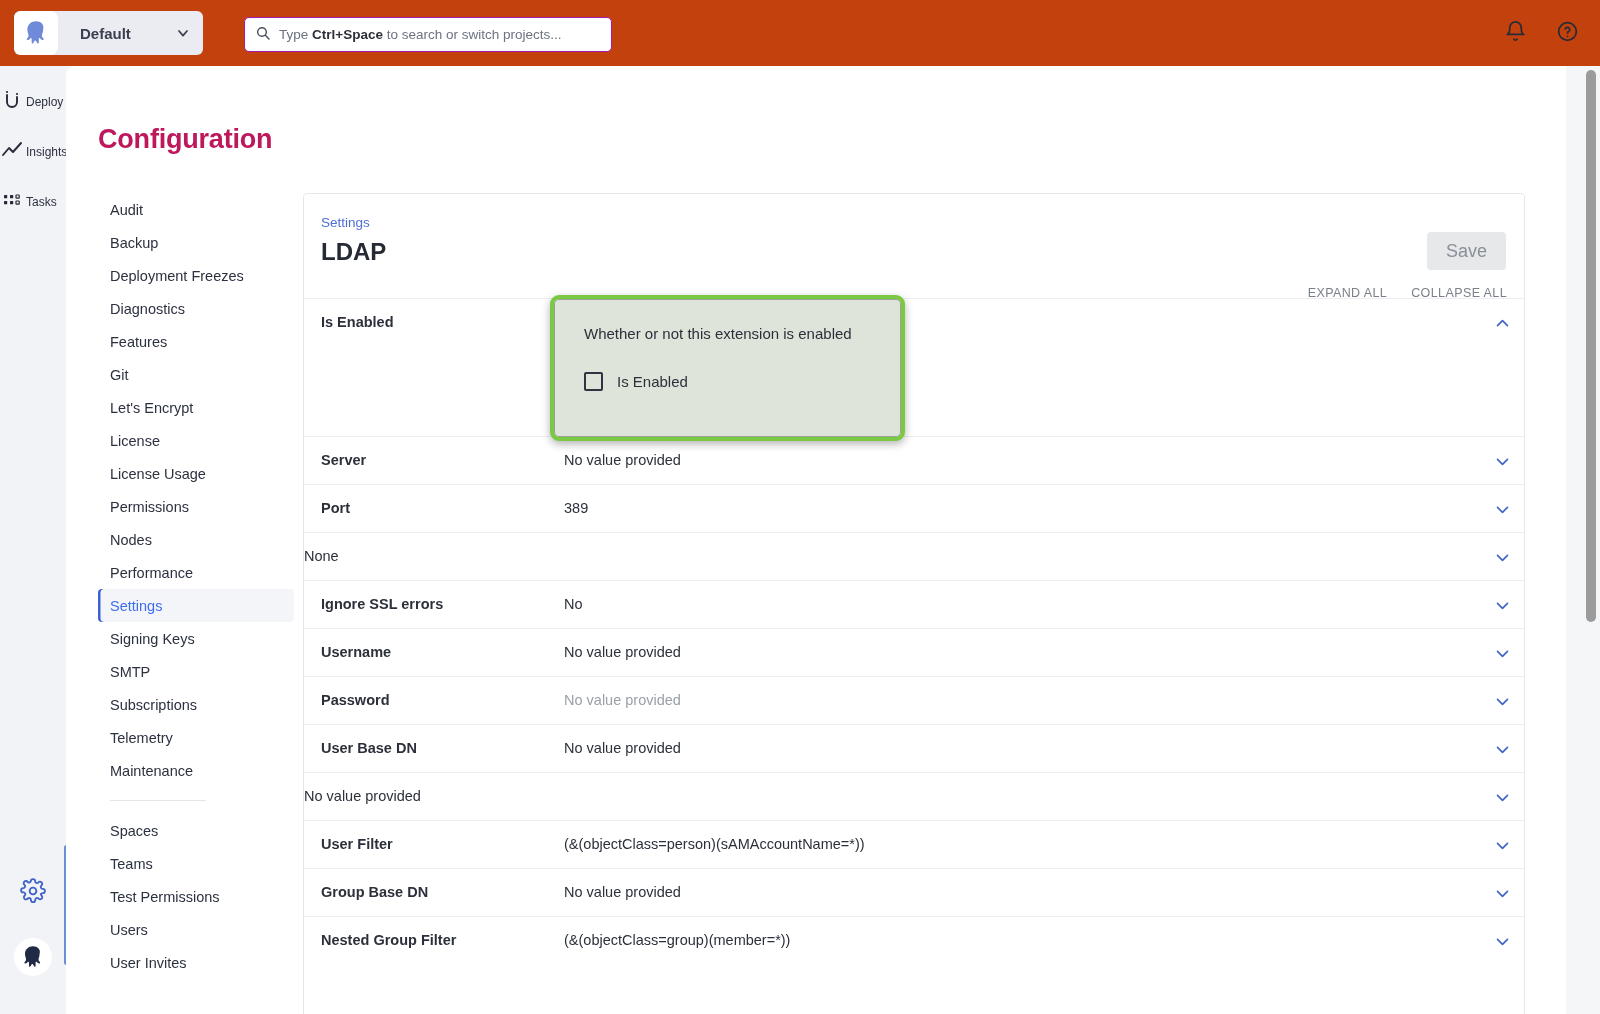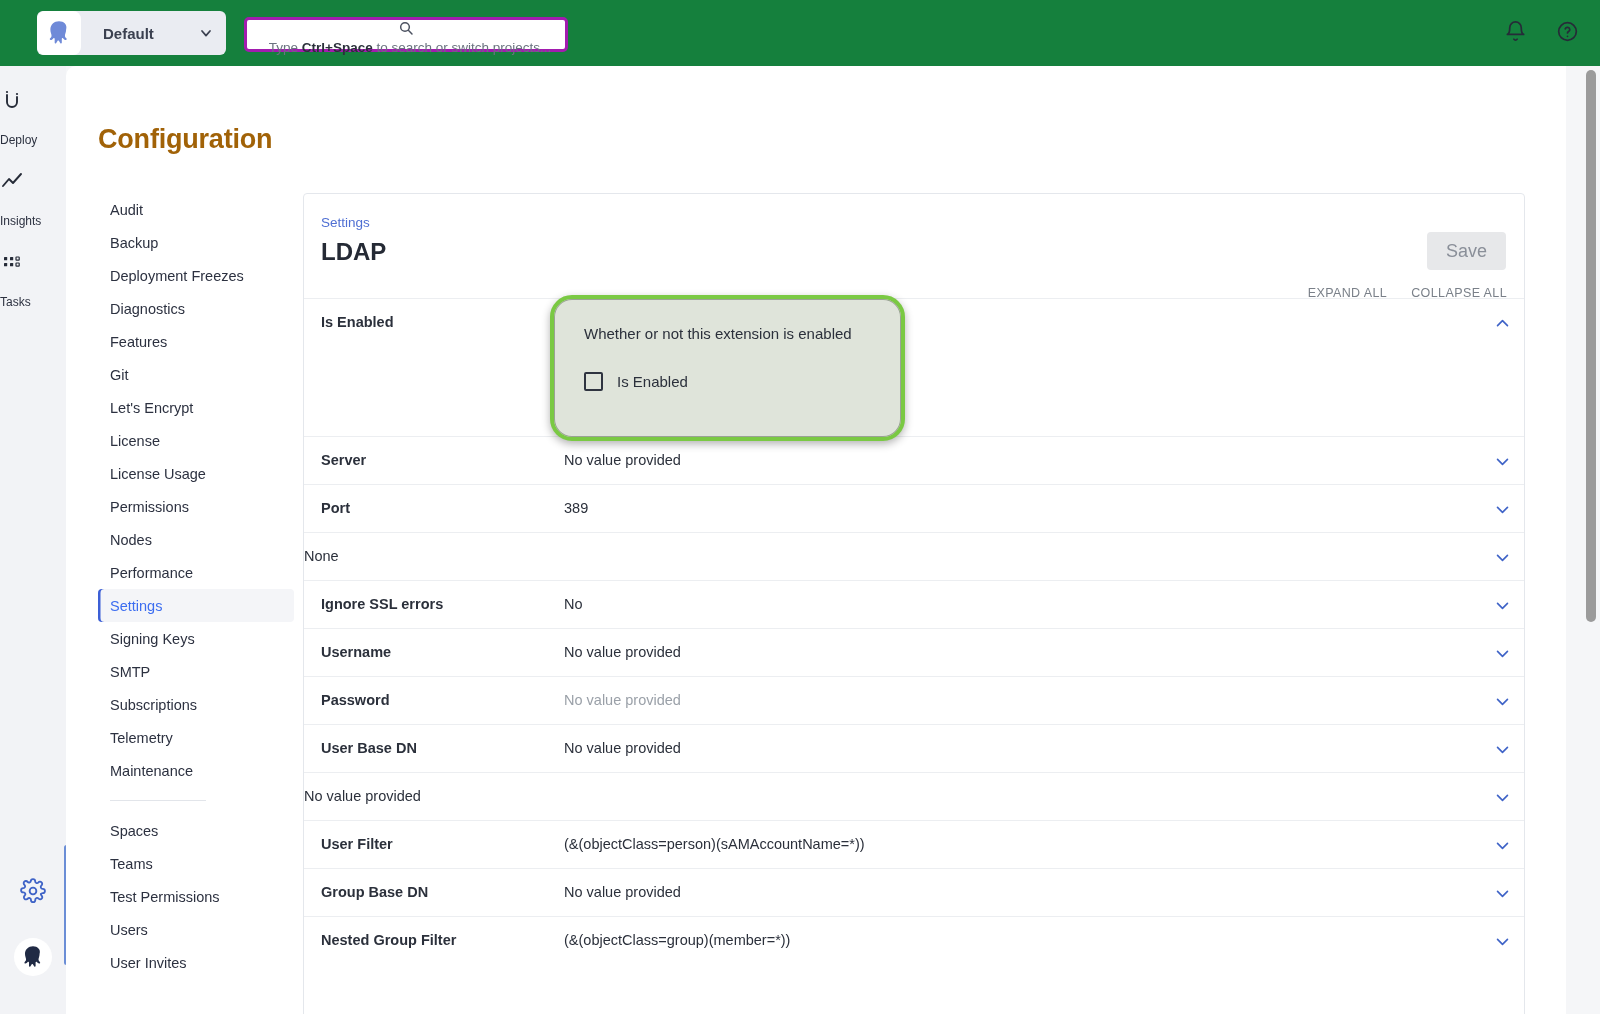--- a/index.html
+++ b/index.html
@@ -6,63 +6,63 @@
   html, body {
     width: 1600px; height: 1014px;
     font-family: "Liberation Sans", sans-serif;
     background: #f5f6f8;
     overflow: hidden;
   }
 
   
   .topbar {
     position: absolute; top: 0; left: 0; width: 1600px; height: 66px;
-    background: #15803d;
-    display: flex; align-items: center; padding-left: 23px;
+    background: #c2410c;
+    display: flex; align-items: center;
   }
   .project-selector {
     display: flex; align-items: center;
     height: 44px; margin-left: 14px;
     background: #eaecf2; border-radius: 6px;
     padding-right: 12px; cursor: pointer;
   }
   .octo-tile {
     width: 44px; height: 44px; background: #ffffff; border-radius: 8px;
     display:flex; align-items:center; justify-content:center;
     flex: 0 0 44px;
   }
   .project-name {
     font-size: 15px; font-weight: 700; color: #3b4050;
     margin-left: 22px; margin-right: 44px; white-space: nowrap;
   }
   .chev-down-dark { width: 16px; height: 16px; flex: 0 0 16px; }
 
   .searchbox {
     position: absolute; left: 244px; top: 17px;
-    width: 324px; height: 35px;
-    border: 3px solid #a21caf; border-radius: 5px;
+    width: 368px; height: 35px;
+    border: 1px solid #a21caf; border-radius: 5px;
     background: #fff;
-    display: flex; align-items: center; padding: 0 10px; flex-direction: column;
+    display: flex; align-items: center; padding: 0 10px;
   }
   .searchbox .ph {
     font-size: 13.5px; color: #6b7280; margin-left: 8px; white-space: nowrap;
   }
   .searchbox .ph b { color:#2b303b; font-weight:700; }
 
   .topicons { position: absolute; right: 20px; top: 20px; display: flex; gap: 28px; }
   .topicons span { width: 24px; height: 24px; cursor:pointer; display:block; }
 
   
   .rail {
     position: absolute; top: 66px; left: 0; width: 66px; height: 948px;
     background: #f2f3f6;
   }
   .rail-item {
-    margin-top: 22px; display:flex; flex-direction:column; 
-    cursor:pointer; gap:17px;
+    margin-top: 22px; display:flex; flex-direction:row; align-items:center;
+    cursor:pointer; gap:2px;
   }
   .rail-item .lbl { font-size: 12px; color: #2c3140; }
   .rail-bottom {
     position:absolute; bottom: 0; left: 0; width: 66px;
     display:flex; flex-direction:column; align-items:center; gap: 30px;
     padding-bottom: 38px;
   }
   .avatar-circle {
     width: 38px; height: 38px; border-radius: 50%;
     background: #fff; display:flex; align-items:center; justify-content:center;
@@ -76,21 +76,21 @@
   
   .content-card {
     position: absolute; left: 66px; top: 66px;
     width: 1500px; height: 948px;
     background: #ffffff;
     border-top-left-radius: 10px;
     overflow: hidden;
   }
   .page-title {
     position:absolute; left: 32px; top: 58px;
-    font-size: 27px; font-weight: 700; color: #a16207; letter-spacing: -0.2px;
+    font-size: 27px; font-weight: 700; color: #be185d; letter-spacing: -0.2px;
   }
 
   
   .confignav { position: absolute; left: 32px; top: 127px; width: 196px; }
   .nav-item {
     height: 33px; display:flex; align-items:center;
     padding-left: 12px; font-size: 14.5px; color: #2c3140;
     border-radius: 4px; cursor: pointer;
   }
   .nav-item.active {
@@ -153,21 +153,21 @@
   }
   .row.expanded { min-height: 138px; }
 
   
   .highlight {
     position: absolute;
     left: 550px; top: 295px;
     width: 355px; height: 146px;
     background: #dfe4da;
     border: 4px solid #7ac943;
-    border-radius: 22px;
+    border-radius: 9px;
     box-shadow: 0 3px 8px rgba(0,0,0,.30), inset 0 0 0 1px #9aa294;
     z-index: 30;
     padding: 26px 0 0 30px;
   }
   .highlight .desc { font-size: 15px; color: #2b303b; }
   .highlight .cbrow { display:flex; align-items:center; margin-top: 30px; gap: 14px; }
   .cbox {
     width: 19px; height: 19px; border: 2px solid #2f3440; border-radius: 2px;
     background: transparent; cursor: pointer; flex: 0 0 19px;
   }

